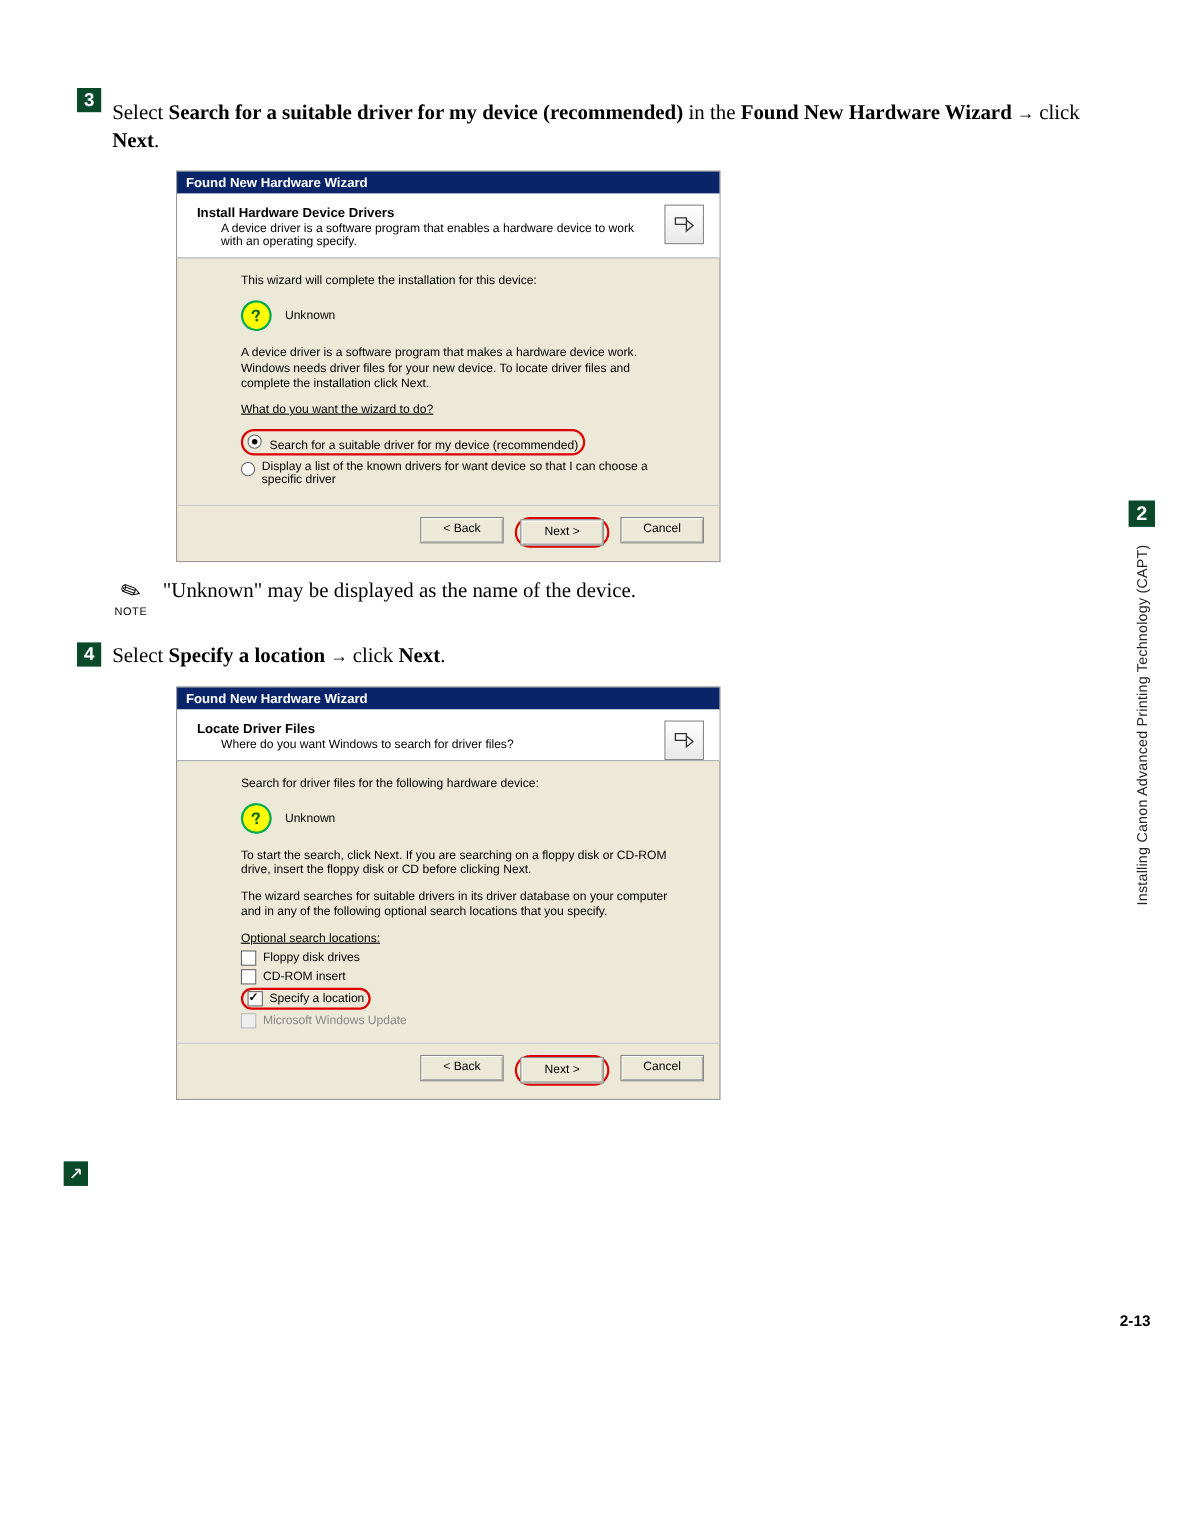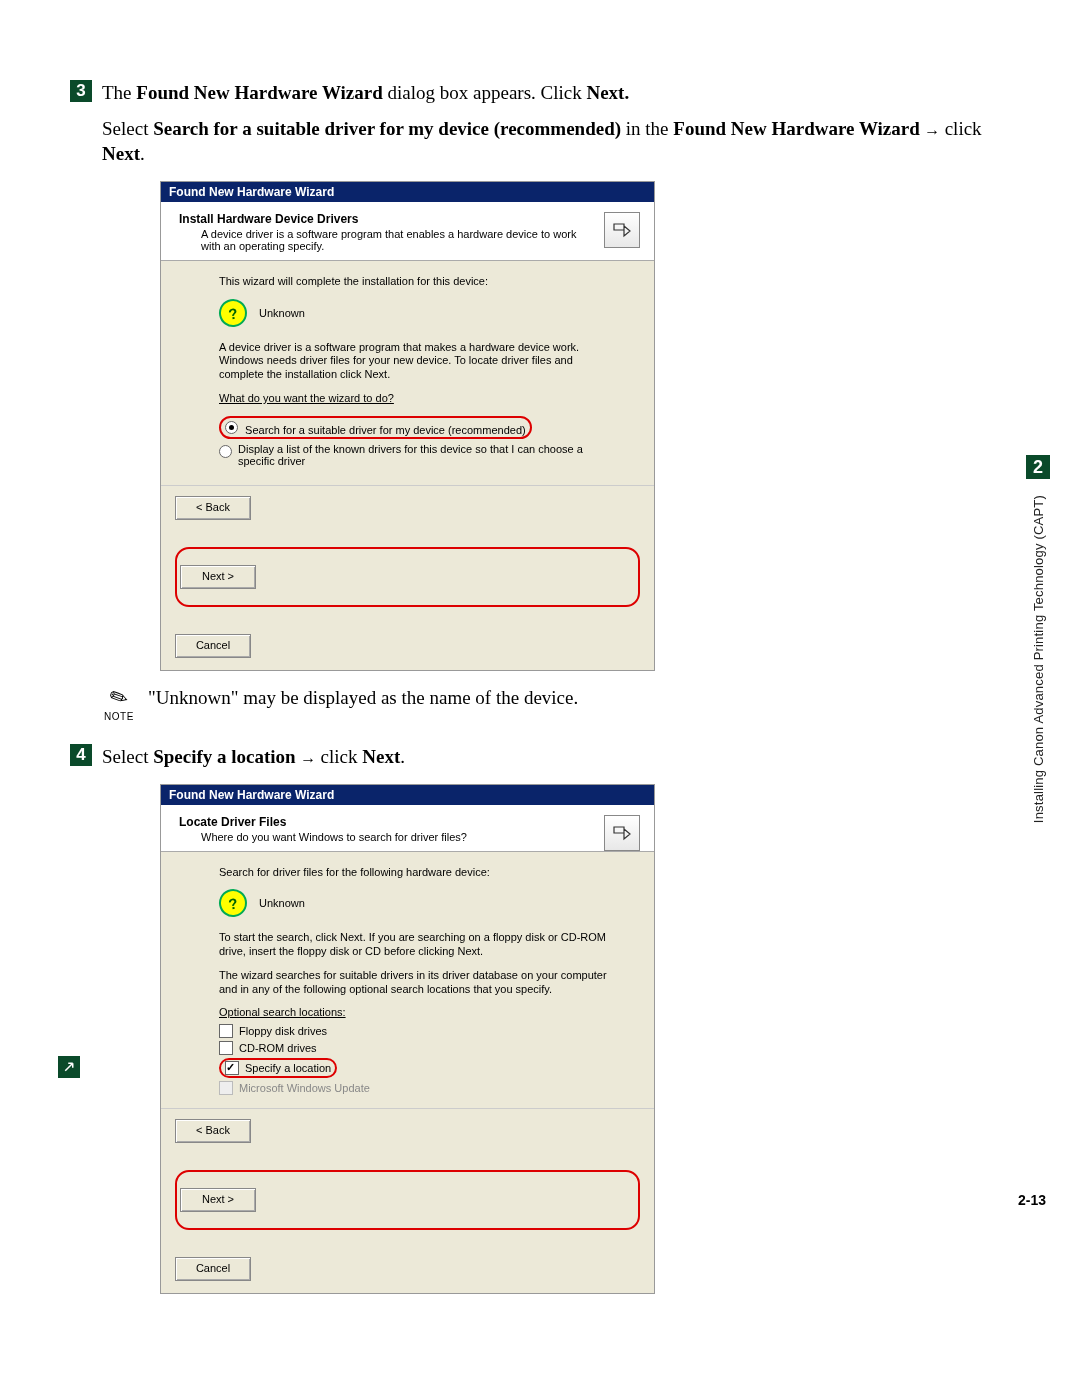--- a/index.html
+++ b/index.html
@@ -93,30 +93,29 @@
   }
   .checkbox {
     width:12px;height:12px;border:1px solid #666;background:#fff;display:inline-block;margin-right:6px;vertical-align:middle;flex:none;
   }
   .checkbox.checked::after{content:"✓";display:block;font-size:11px;line-height:10px;font-weight:bold;color:#000;}
   .opt-row { display:flex; align-items:center; margin:3px 0 3px 16px;}
   .opt-row.disabled { color:#888;}
   .checkbox.disabled{ background:#eee; border-color:#bbb;}
   .dlg-footer {
     padding: 10px 14px 12px 14px;
-    display:flex; justify-content:flex-end; gap:27px;
+    display:flex; justify-content:flex-end; gap:10px;
     border-top:1px solid #ccc;
-    flex-direction:column;
   }
   .winbtn {
     width:74px; height:22px; background:#ece9d8; border:1px solid #888;
     font-family:Tahoma,Arial,sans-serif; font-size:11px; text-align:center; line-height:20px;
     box-shadow: inset 1px 1px 0 #fff, inset -1px -1px 0 #aaa;
   }
-  .redoval-btn { border:2px solid #d00; border-radius:14px; padding:16px 3px; display:inline-block;}
+  .redoval-btn { border:2px solid #d00; border-radius:14px; padding:0 3px; display:inline-block;}
   .note-row { display:flex; align-items:flex-start; gap:14px; margin:4px 0 22px 34px;}
   .note-icon { width:30px; text-align:center;}
   .note-icon .pencil { font-size:22px; transform: rotate(-25deg); display:inline-block;}
   .note-icon .lbl { font-size:10px; font-family:Arial,sans-serif; letter-spacing:0.5px;}
   .side-tab {
     position:absolute; right:30px; top:455px;
     width:24px; height:24px; background:#0a4a2a; color:#fff;
     font-family:Arial,sans-serif; font-weight:bold; font-size:18px;
     text-align:center; line-height:24px;
   }
@@ -137,23 +136,20 @@
   .link-arrow svg{width:12px;height:12px;}
 </style>
 </head>
 <body>
 
 <div class="page-content">
 
   <div class="step-row">
     <div class="step-num">3</div>
     <div class="step-text">
-      <div>
-        <span>The </span><span class="bold">Found New Hardware Wizard</span><span> dialog box appears. Click </span><span class="bold">Next.</span>
-      </div>
       <div style="height:10px"></div>
       <div>
         <span>Select </span><span class="bold">Search for a suitable driver for my device (recommended)</span><span> in the </span><span class="bold">Found New Hardware Wizard</span><span class="arrow"> → </span><span>click </span><span class="bold">Next</span><span>.</span>
       </div>
     </div>
   </div>
 
   <div class="dialog">
     <div class="titlebar">Found New Hardware Wizard</div>
     <div class="dlg-header">
@@ -174,21 +170,21 @@
       <p>A device driver is a software program that makes a hardware device work. Windows needs driver files for your new device. To locate driver files and complete the installation click Next.</p>
       <p class="underline">What do you want the wizard to do?</p>
       <div class="radio-row">
         <span class="redoval">
           <span class="radio checked"></span>
           <span style="margin-left:4px;">Search for a suitable driver for my device (recommended)</span>
         </span>
       </div>
       <div class="radio-row">
         <span class="radio"></span>
-        <span style="width:400px;">Display a list of the known drivers for this device so that I can choose a specific driver</span>
+        <span style="width:400px;">Display a list of the known drivers for want device so that I can choose a specific driver</span>
       </div>
     </div>
     <div class="dlg-footer">
       <div class="winbtn">&lt; Back</div>
       <span class="redoval-btn">
         <div class="winbtn">Next &gt;</div>
       </span>
       <div class="winbtn">Cancel</div>
     </div>
   </div>
@@ -228,21 +224,21 @@
       <p>To start the search, click Next. If you are searching on a floppy disk or CD-ROM drive, insert the floppy disk or CD before clicking Next.</p>
       <p>The wizard searches for suitable drivers in its driver database on your computer and in any of the following optional search locations that you specify.</p>
       <p class="underline" style="margin-bottom:4px;">Optional search locations:</p>
 
       <div class="opt-row">
         <span class="checkbox"></span>
         <span>Floppy disk drives</span>
       </div>
       <div class="opt-row">
         <span class="checkbox"></span>
-        <span>CD-ROM drives</span>
+        <span>CD-ROM insert</span>
       </div>
       <div class="opt-row">
         <span class="redoval" style="display:flex;align-items:center;">
           <span class="checkbox checked"></span>
           <span>Specify a location</span>
         </span>
       </div>
       <div class="opt-row disabled">
         <span class="checkbox disabled"></span>
         <span>Microsoft Windows Update</span>

